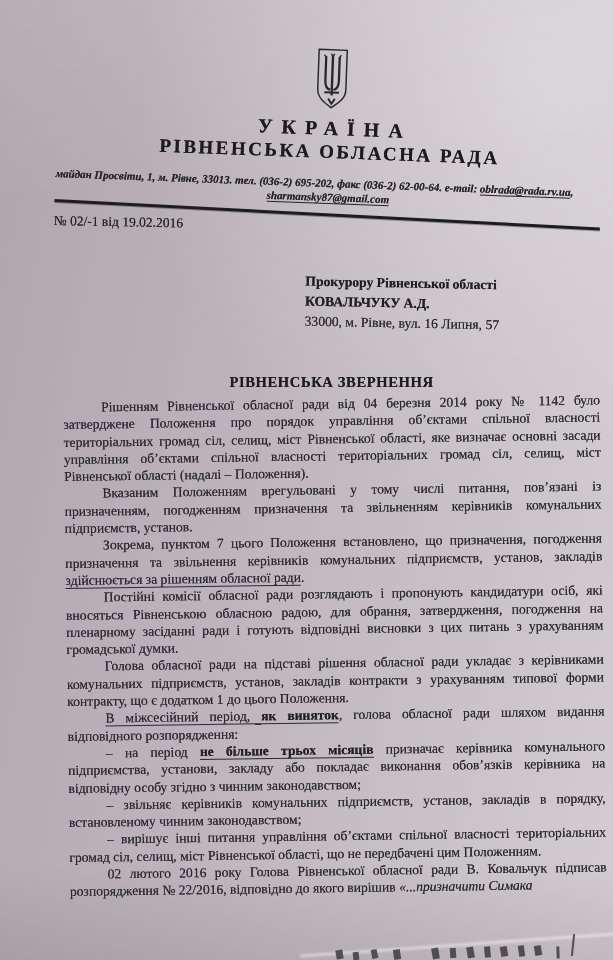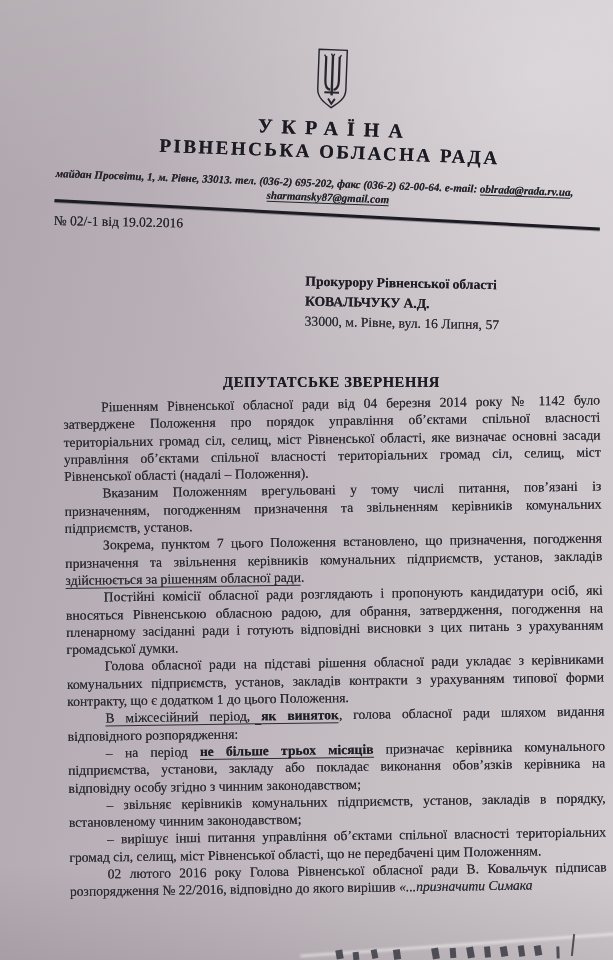--- a/index.html
+++ b/index.html
@@ -108,21 +108,21 @@
     <div class="rule"></div>
     <div class="refno">№ 02/-1  від 19.02.2016</div>
   </header>
 
   <div class="recipient soft">
     <div class="b">Прокурору Рівненської області</div>
     <div class="b">КОВАЛЬЧУКУ А.Д.</div>
     <div>33000, м. Рівне, вул. 16 Липня, 57</div>
   </div>
 
-  <div class="doc-title soft">ДЕПУТАТСЬКЕ ЗВЕРНЕННЯ</div>
+  <div class="doc-title soft">РІВНЕНСЬКА ЗВЕРНЕННЯ</div>
 
   <main class="docbody soft">
     <p>Рішенням Рівненської обласної ради від 04 березня 2014 року № 1142 було затверджене Положення про порядок управління об’єктами спільної власності територіальних громад сіл, селищ, міст Рівненської області, яке визначає основні засади управління об’єктами спільної власності територіальних громад сіл, селищ, міст Рівненської області (надалі – Положення).</p>
     <p>Вказаним Положенням врегульовані у тому числі питання, пов’язані із призначенням, погодженням призначення та звільненням керівників комунальних підприємств, установ.</p>
     <p><span>Зокрема, пунктом 7 цього Положення встановлено, що призначення, погодження призначення та звільнення керівників комунальних підприємств, установ, закладів </span><span class="un">здійснюється за рішенням обласної ради</span><span>.</span></p>
     <p>Постійні комісії обласної ради розглядають і пропонують кандидатури осіб, які вносяться Рівненською обласною радою, для обрання, затвердження, погодження на пленарному засіданні ради і готують відповідні висновки з цих питань з урахуванням громадської думки.</p>
     <p>Голова обласної ради на підставі рішення обласної ради укладає з керівниками комунальних підприємств, установ, закладів контракти з урахуванням типової форми контракту, що є додатком 1 до цього Положення.</p>
     <p><span class="un">В міжсесійний період, </span><span class="bu">як виняток</span><span>, голова обласної ради шляхом видання відповідного розпорядження:</span></p>
     <p><span>– на період </span><span class="bu">не більше трьох місяців</span><span> призначає керівника комунального підприємства, установи, закладу або покладає виконання обов’язків керівника на відповідну особу згідно з чинним законодавством;</span></p>
     <p>– звільняє керівників комунальних підприємств, установ, закладів в порядку, встановленому чинним законодавством;</p>

